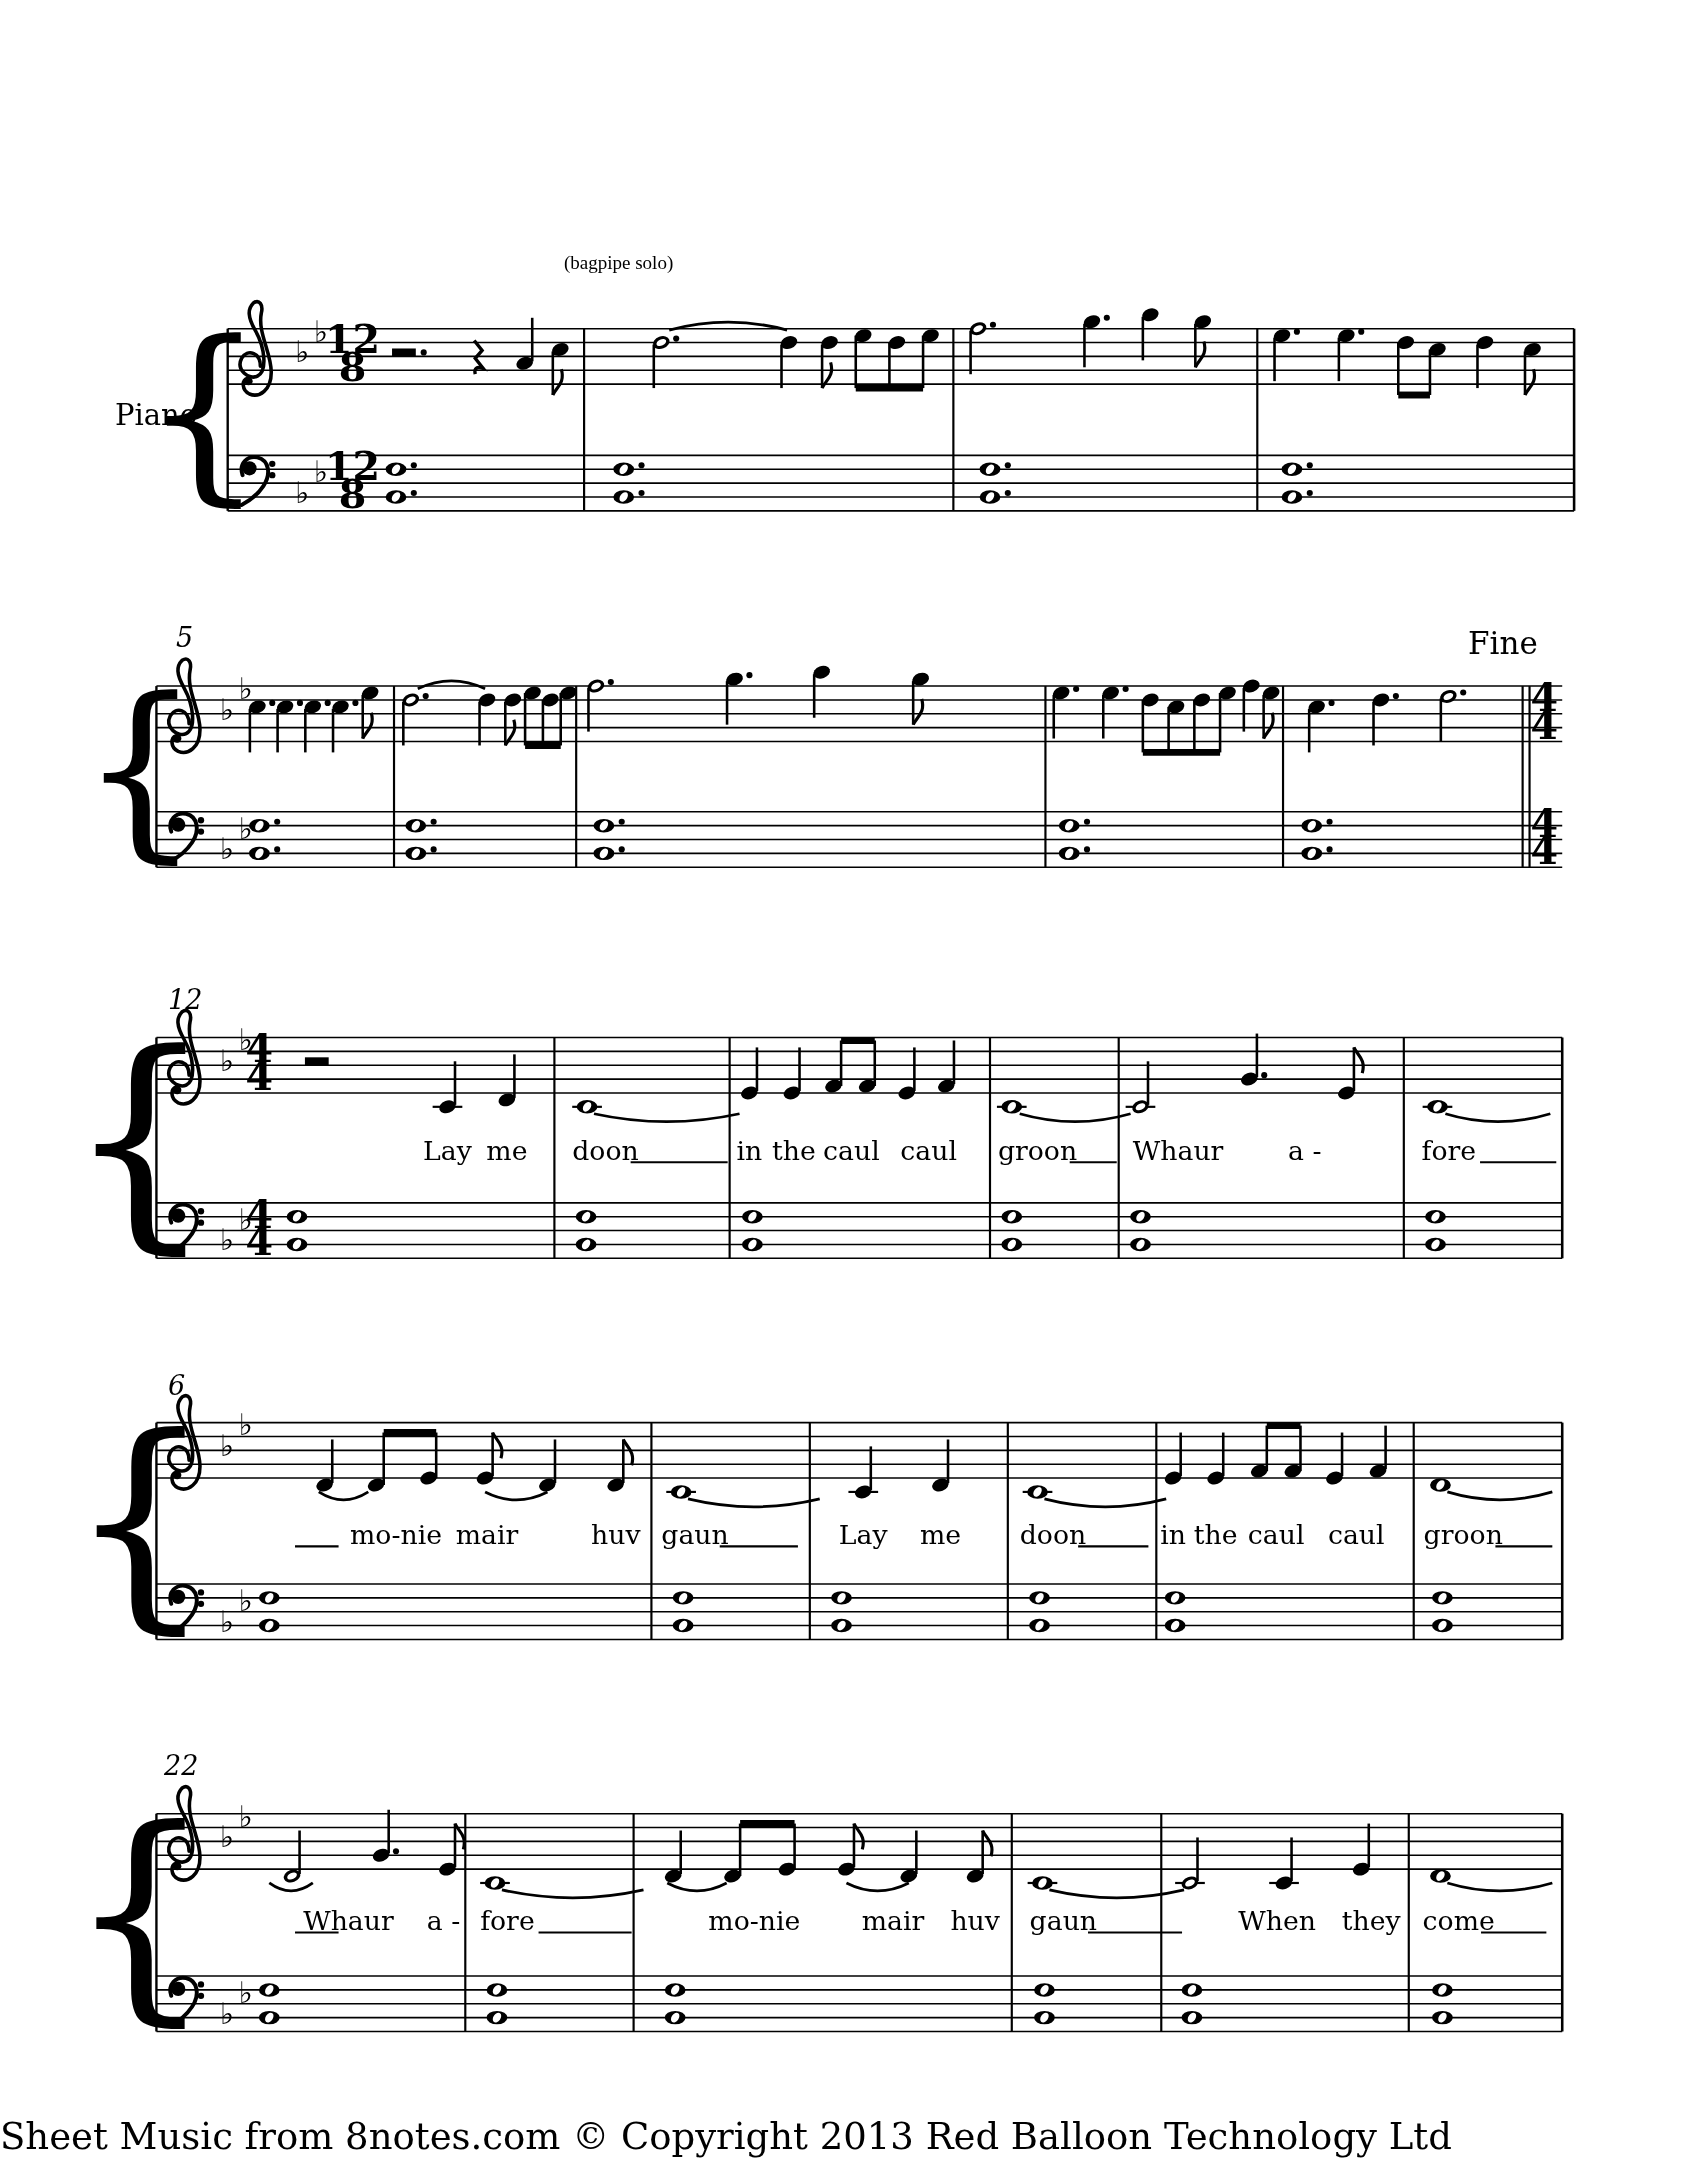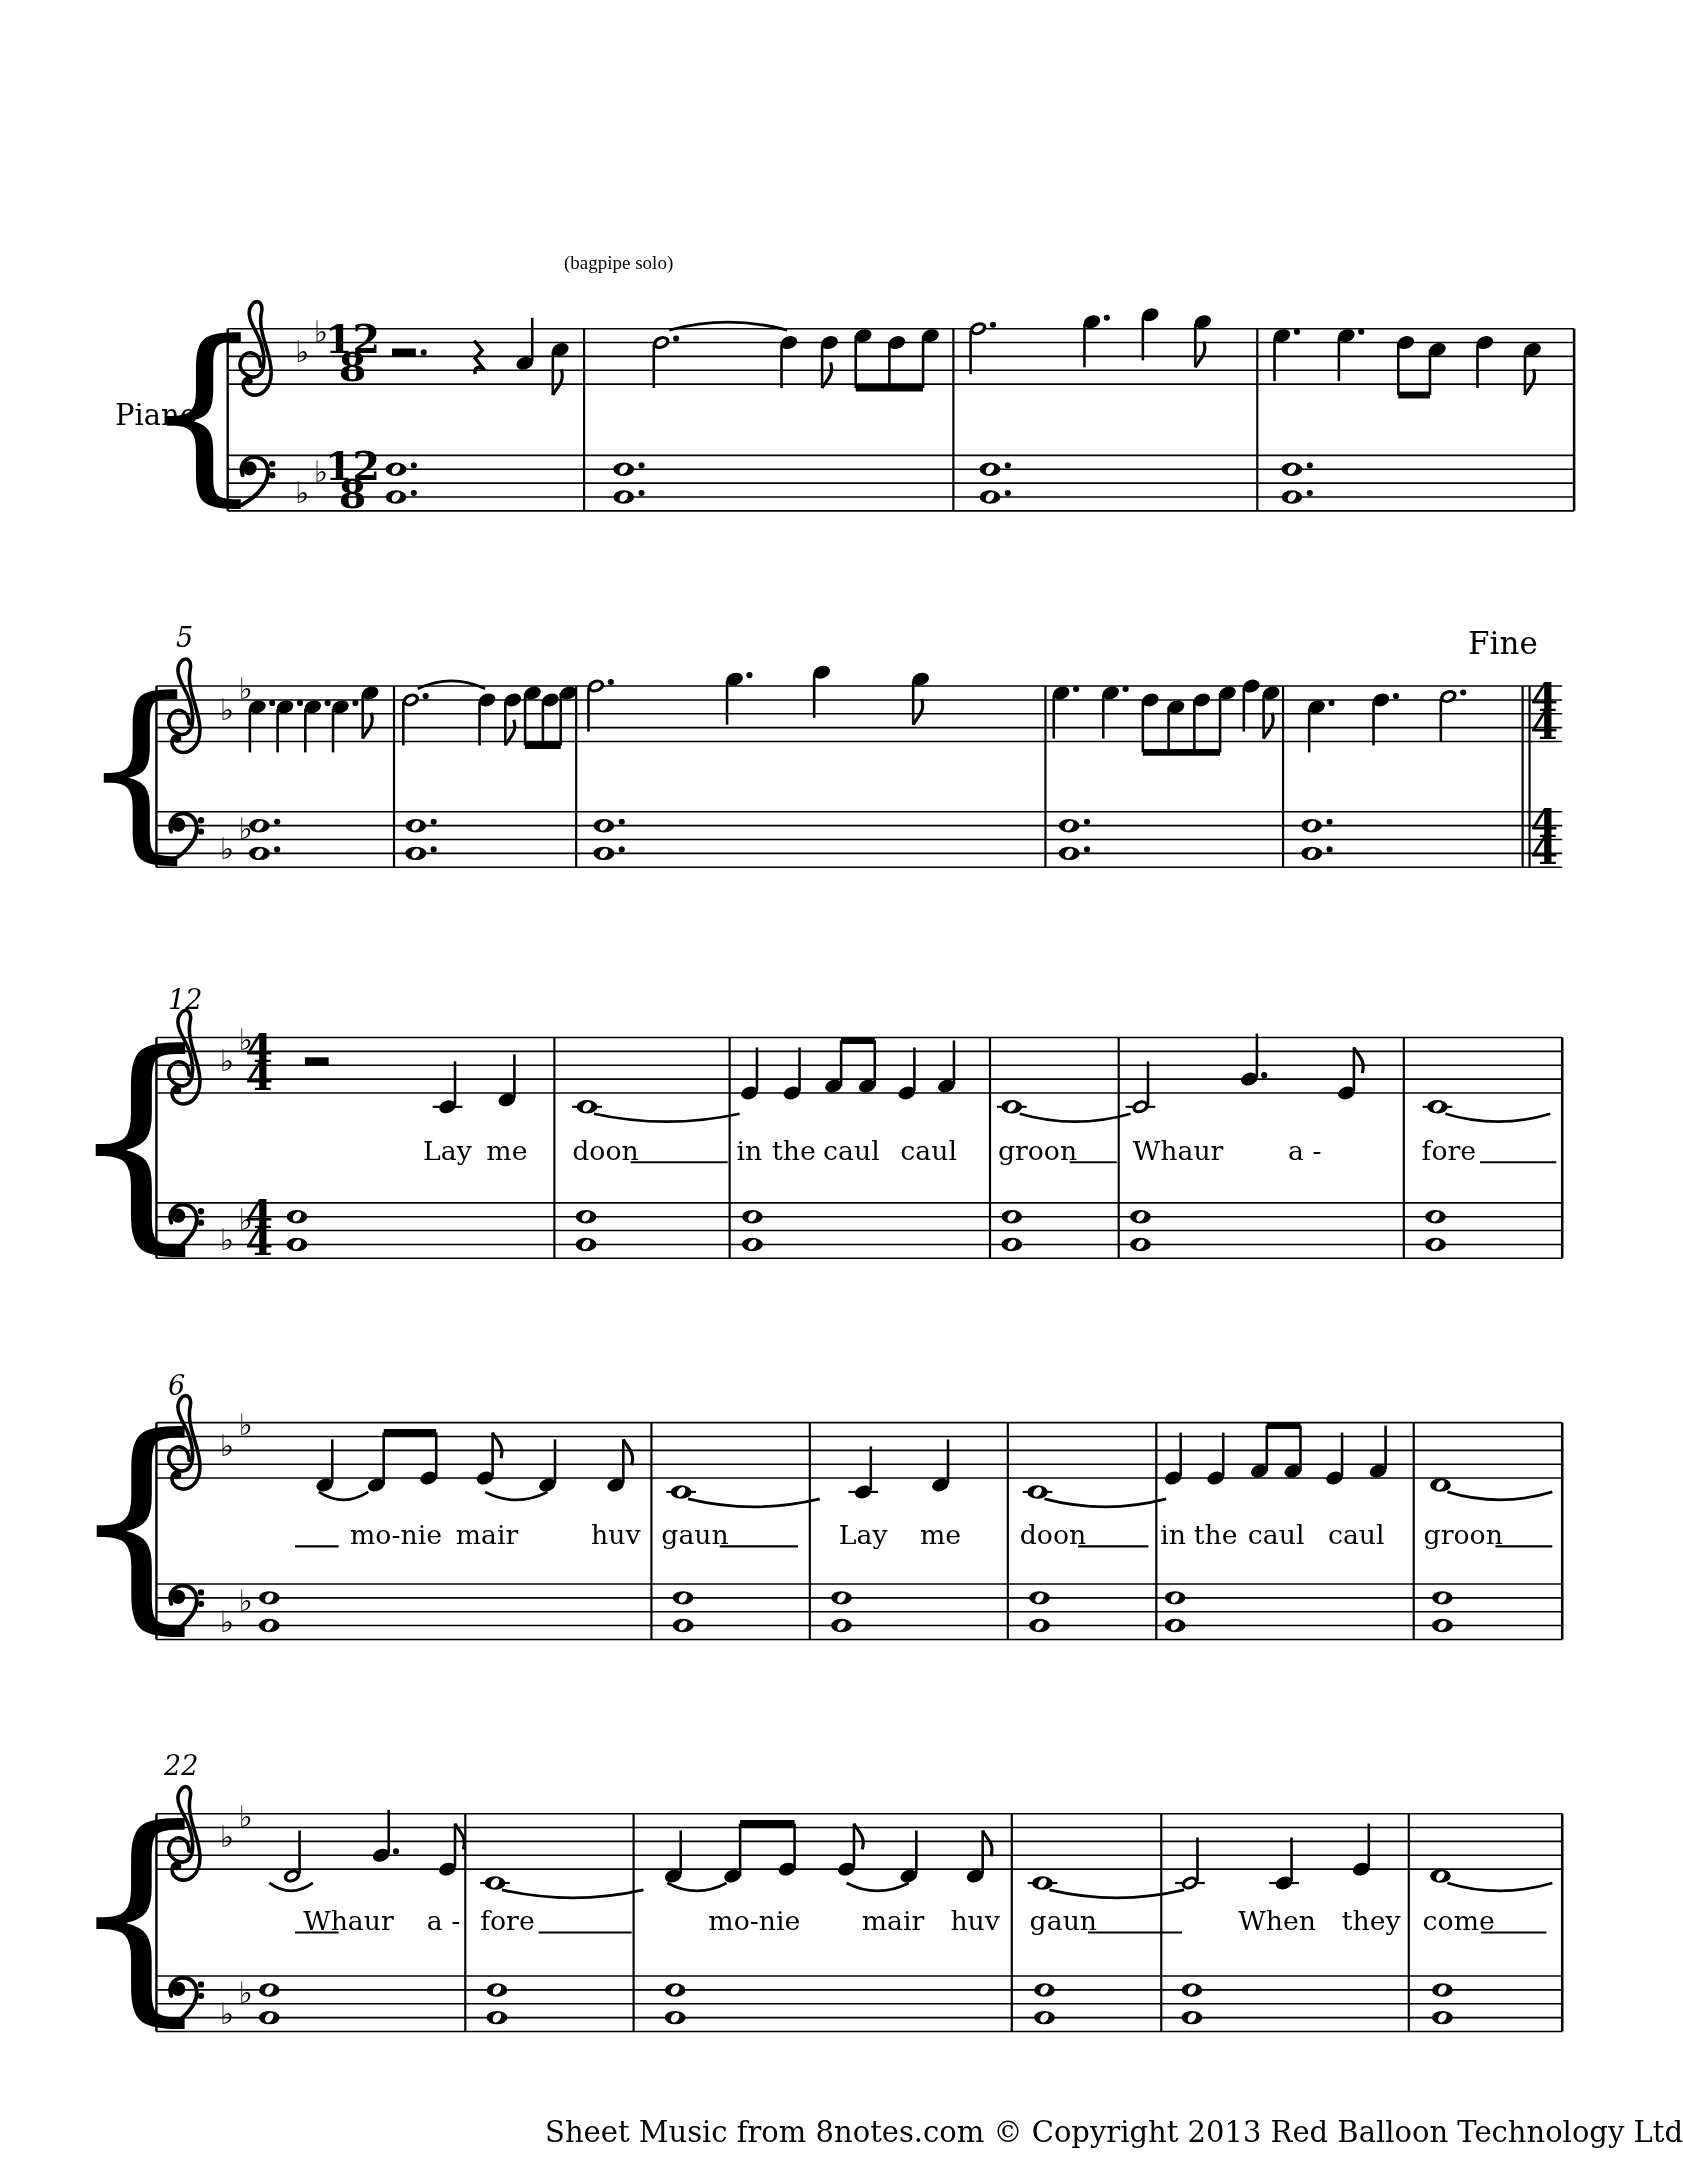--- a/index.html
+++ b/index.html
@@ -5,21 +5,21 @@
   html,body{margin:0;padding:0;background:#e8e8e8;}
   .page{position:relative;width:1683px;height:2178px;background:#ffffff;margin:0 auto;
         font-family:"DejaVu Serif","Liberation Serif",serif;color:#000;overflow:hidden;}
   .page-title{position:absolute;top:91px;left:0;width:1683px;text-align:center;
               font-size:55px;letter-spacing:1px;}
   .credit{position:absolute;top:184px;left:0;width:1564px;text-align:right;font-size:29px;}
   .bagpipe{position:absolute;top:252px;left:564px;font-size:19px;font-family:Liberation Serif, serif;}
   .instrument{position:absolute;top:398px;left:115px;font-size:29px;}
   .fine{position:absolute;top:606px;left:1468px;font-size:31px;font-weight:normal;margin-top:19px;}
   .mnum{position:absolute;font-size:27px;font-style:italic;}
-  .footer{position:absolute;top:2115px;left:0;width:1683px;text-align:right;font-size:29px;}
+  .footer{position:absolute;top:2115px;left:0;width:1683px;text-align:left;font-size:37px;}
   svg.sheet{position:absolute;left:0;top:0;}
   text.lyr{font-family:"DejaVu Serif","Liberation Serif",serif;font-size:27px;}
   text.sig{font-family:"DejaVu Serif","Liberation Serif",serif;font-weight:bold;font-size:40px;}
   text.flat{font-family:"DejaVu Sans","Liberation Sans",sans-serif;font-size:30px;}
   text.brace{font-family:"DejaVu Serif","Liberation Serif",serif;}
 </style>
 </head>
 <body>
 
 <div class="page">

